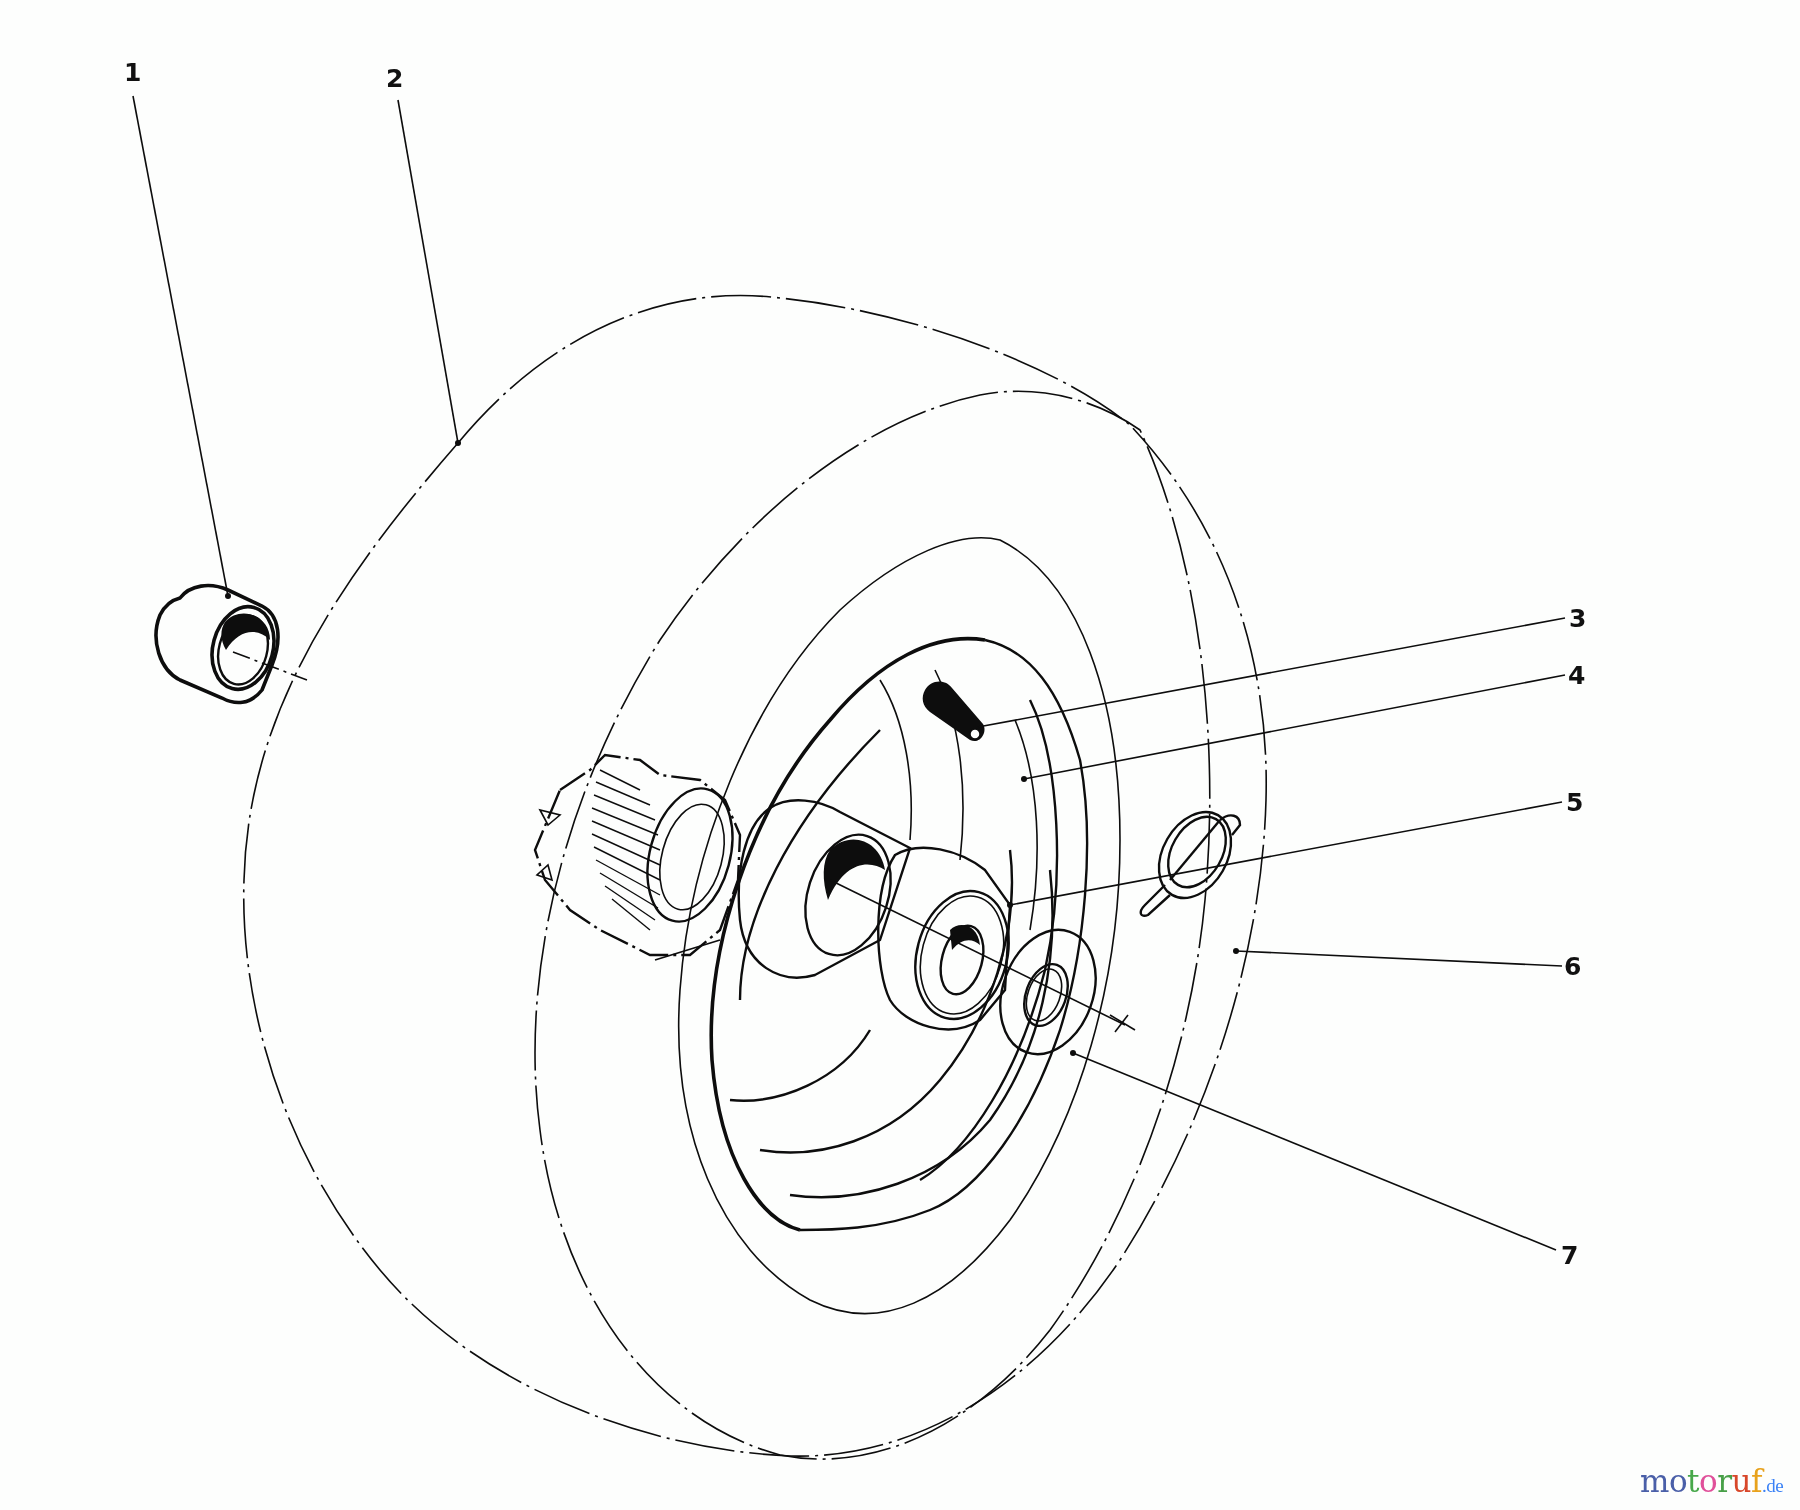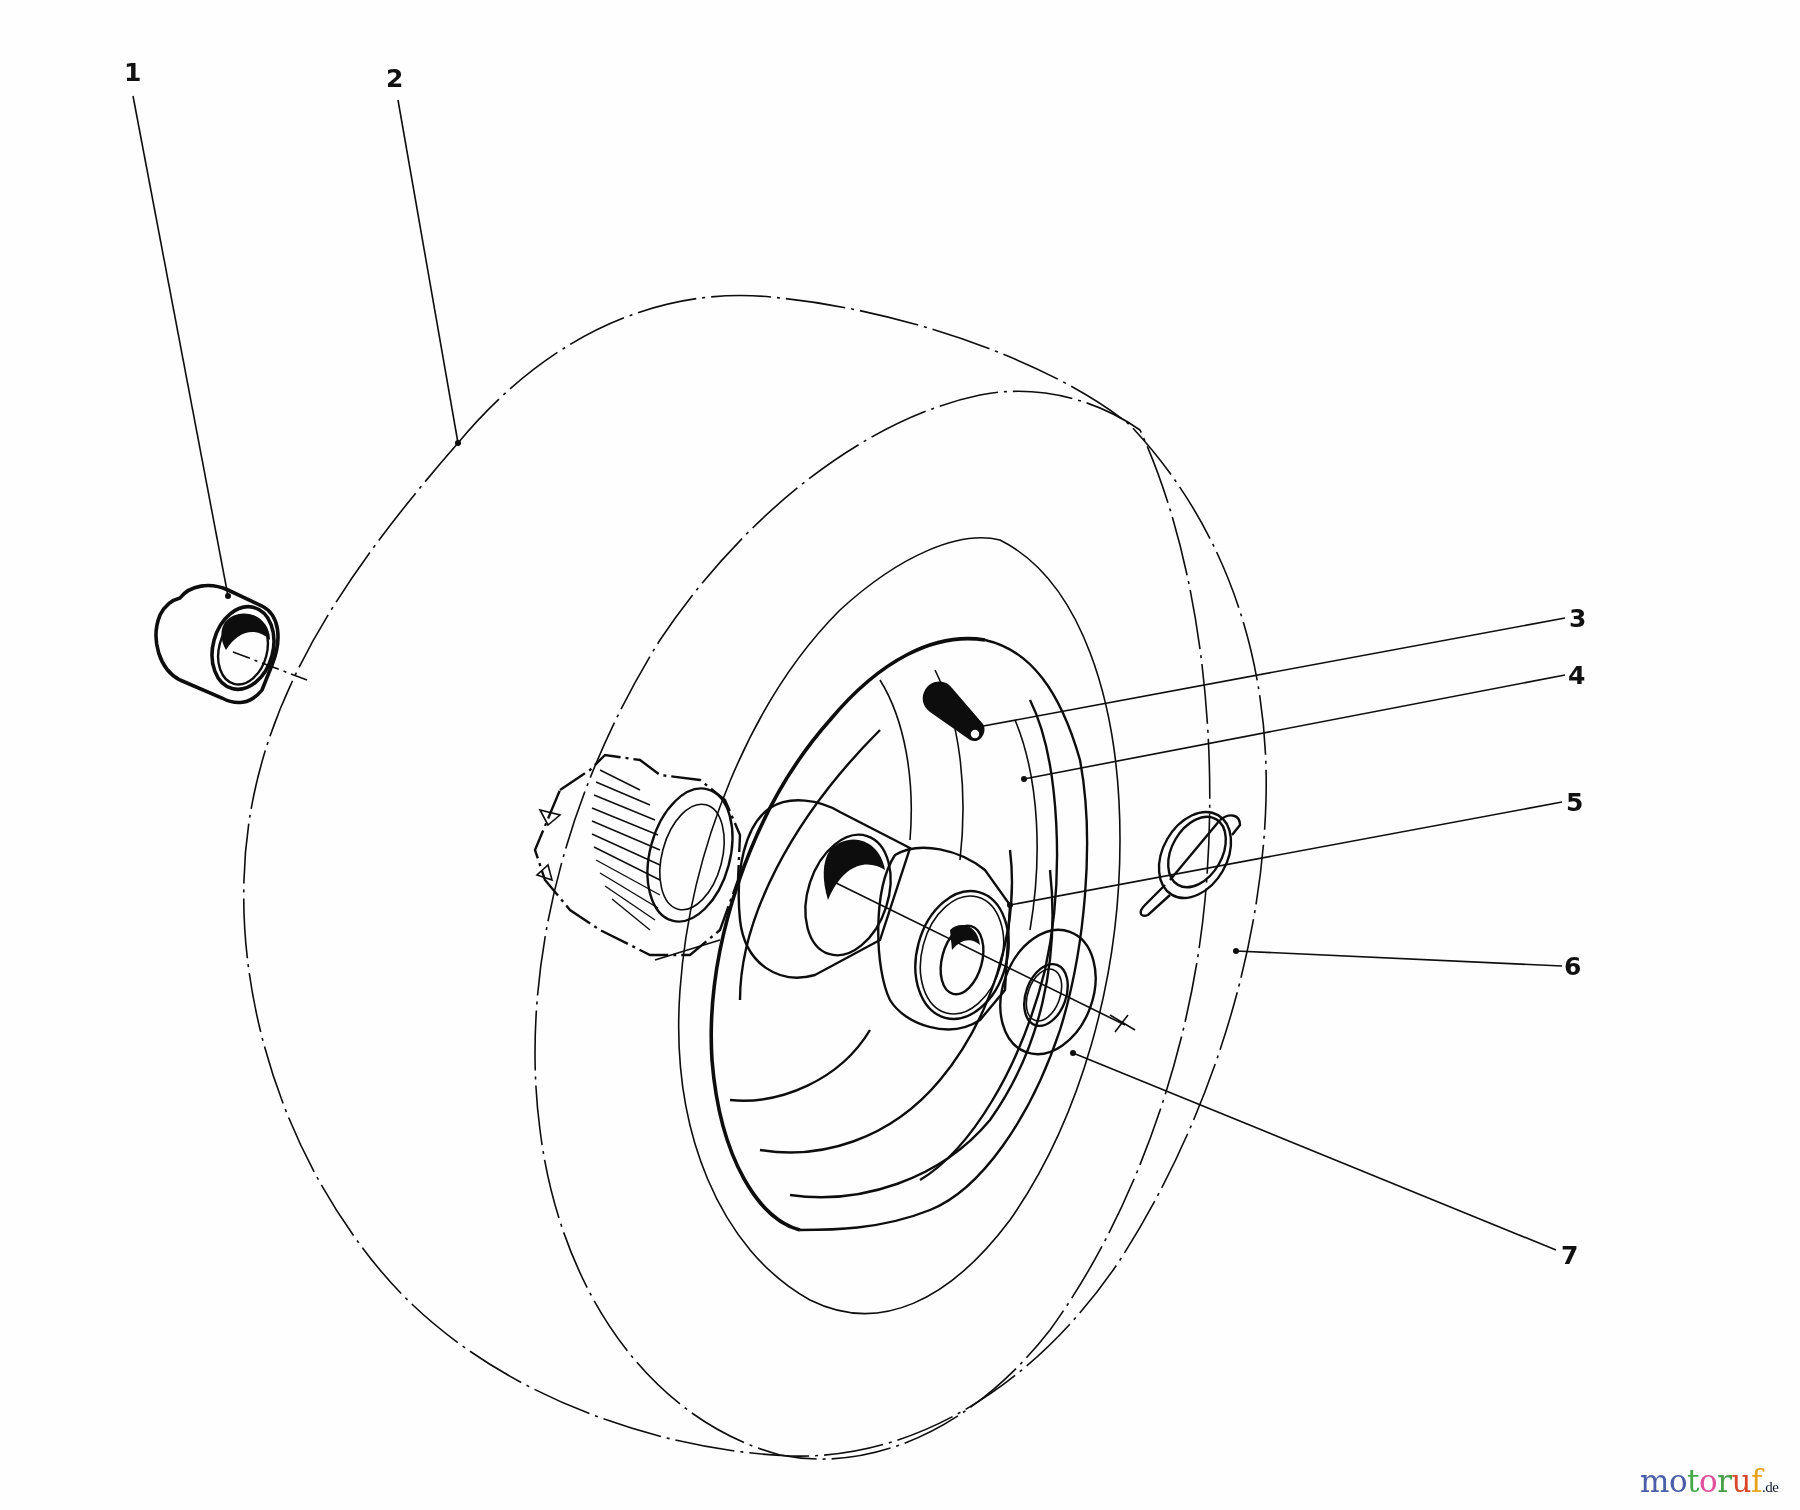--- a/index.html
+++ b/index.html
@@ -1,21 +1,21 @@
 <!DOCTYPE html>
 <html><head>
   <meta charset="utf-8">
   <style>
     html, body { margin: 0; padding: 0; background: #fdfefd; }
     body { width: 1800px; height: 1510px; position: relative; overflow: hidden; font-family: "Liberation Sans", sans-serif; }
     #diagram { position: absolute; left: 0; top: 0; width: 1800px; height: 1510px; }
     .callout-num { position: absolute; font-family: "DejaVu Sans", sans-serif; font-weight: bold; font-size: 25px; color: #111; line-height: 1; }
     .watermark { position: absolute; left: 1640px; top: 1466px; font-family: "DejaVu Serif", serif; font-size: 31px; letter-spacing: -0.5px; line-height: 1; }
     .watermark .c { display: inline-block; }
-    .watermark .tld { font-size: 15px; color: #0f172a; font-family: "Liberation Serif", serif; }
+    .watermark .tld { font-size: 19px; color: #3b82f6; font-family: "Liberation Serif", serif; }
     .ink { stroke: #0d0d0d; fill: none; }
     .thin { stroke-width: 1.6; }
     .med { stroke-width: 2.4; }
     .thick { stroke-width: 3.6; }
     .dash { stroke-dasharray: 60 6 3 6; }
     .fillk { fill: #0d0d0d; stroke: none; }
   </style>
 </head>
 <body>
 

